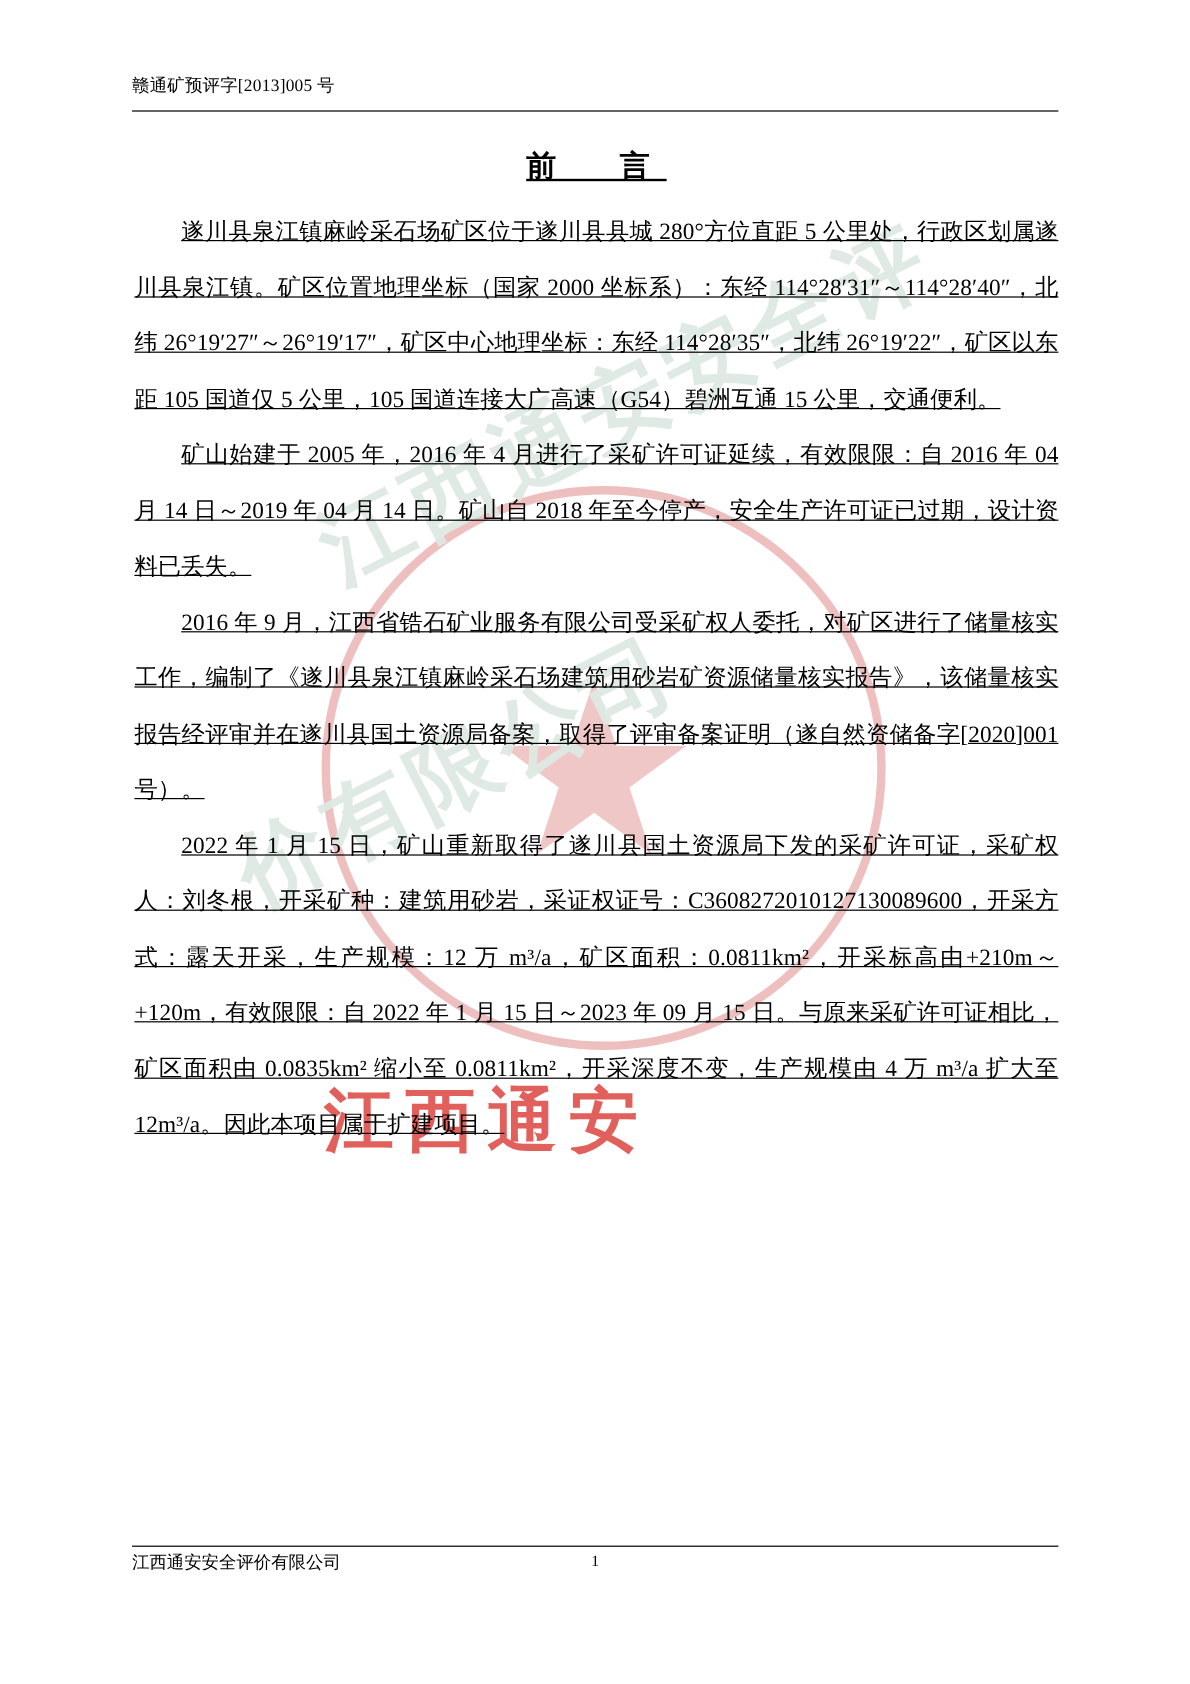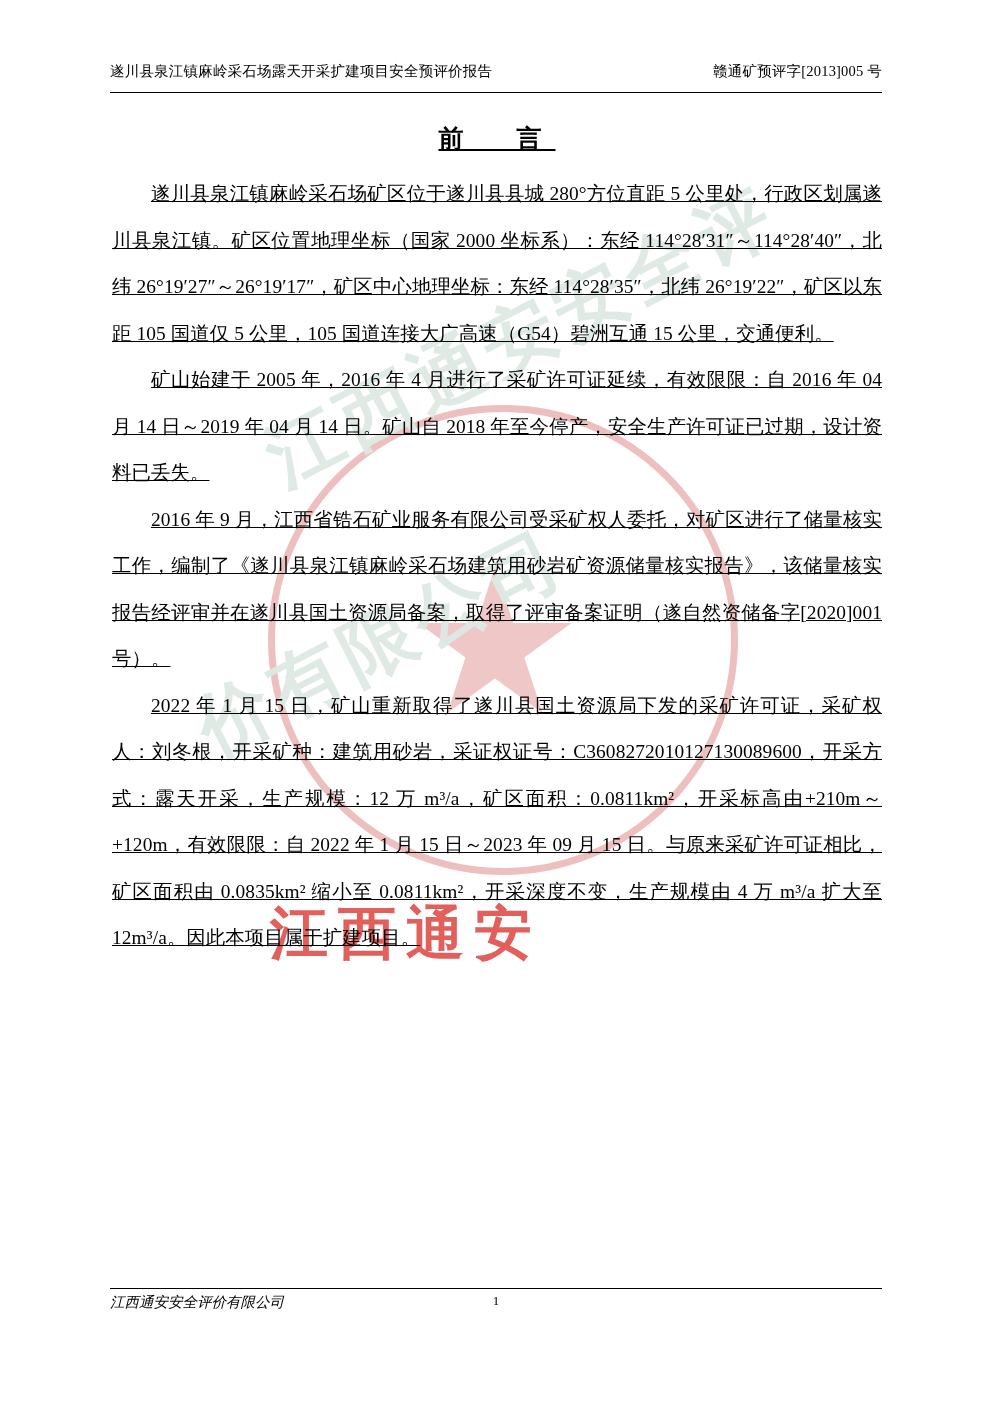--- a/index.html
+++ b/index.html
@@ -53,21 +53,21 @@
   }
   .footer {
     position: absolute;
     top: 1293px;
     left: 110px;
     width: 772px;
     display: flex;
     align-items: flex-start;
     font-size: 14.5px;
   }
-  .footer-left { flex: 0 0 auto; font-style: italic; }
+  .footer-left { flex: 0 0 auto; }
   .footer-page {
     position: absolute;
     left: 0; right: 0;
     text-align: center;
     font-size: 13px;
     font-family: "Liberation Serif", serif;
   }
 
   
   .content {
@@ -160,21 +160,20 @@
     opacity: 0.92;
     font-family: "Liberation Serif", serif;
   }
 </style>
 </head>
 <body>
 
 <div class="page">
 
   <div class="header">
-    <span>遂川县泉江镇麻岭采石场露天开采扩建项目安全预评价报告</span>
     <span>赣通矿预评字[2013]005 号</span>
   </div>
   <div class="header-rule"></div>
 
   <div class="wm wm-circle"></div>
   <div class="wm wm-star">★</div>
   <div class="wm wm-text-diag">江西通安安全评</div>
   <div class="wm wm-text-diag2">价有限公司</div>
   <div class="wm wm-red-text">江西通安</div>
 

